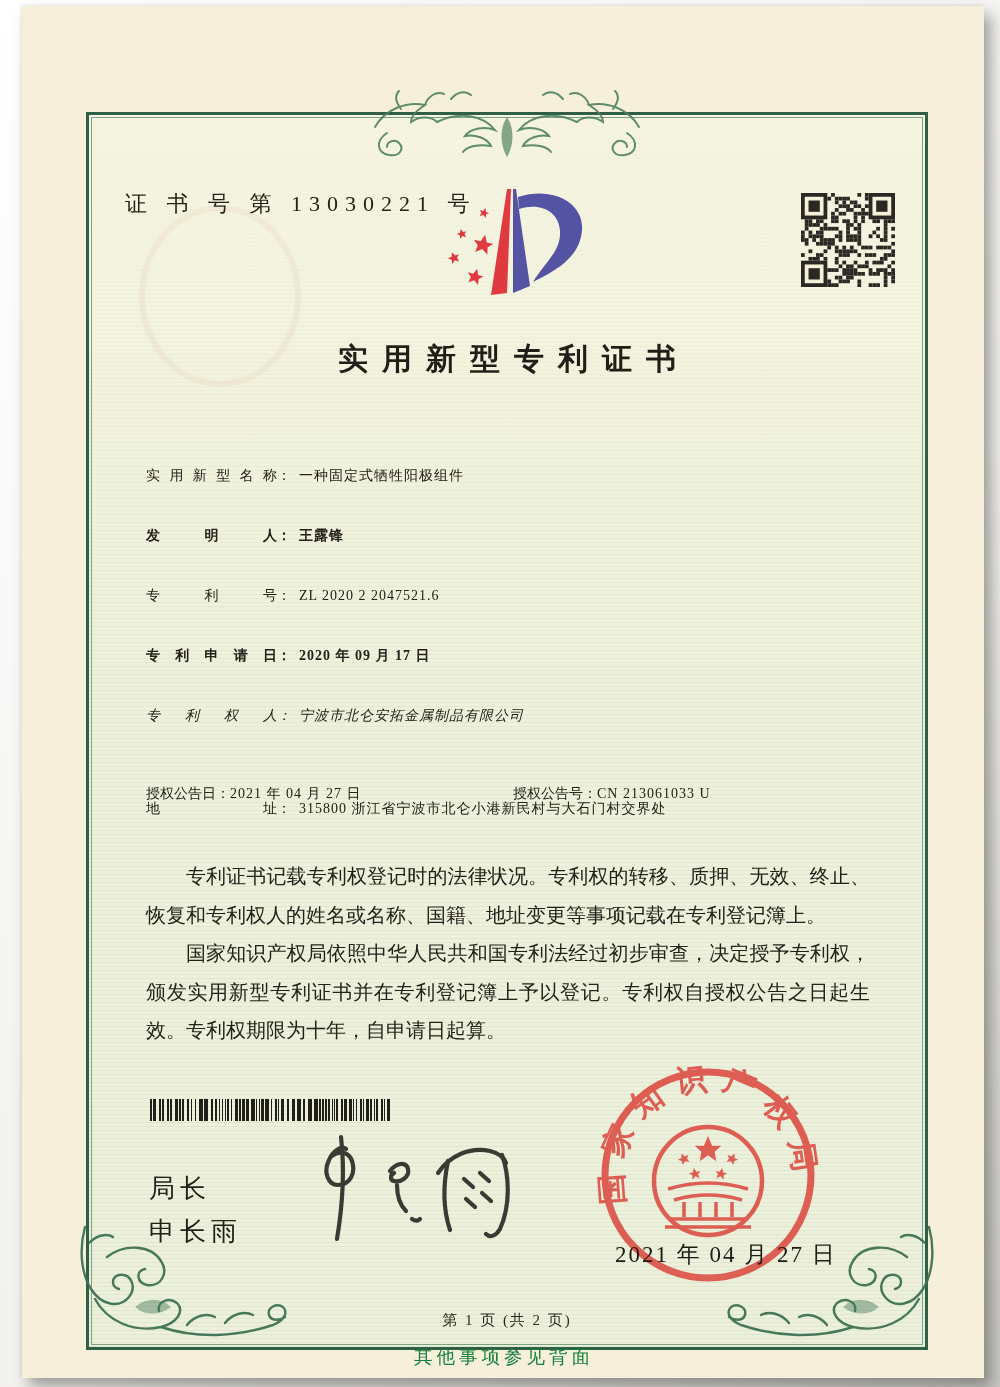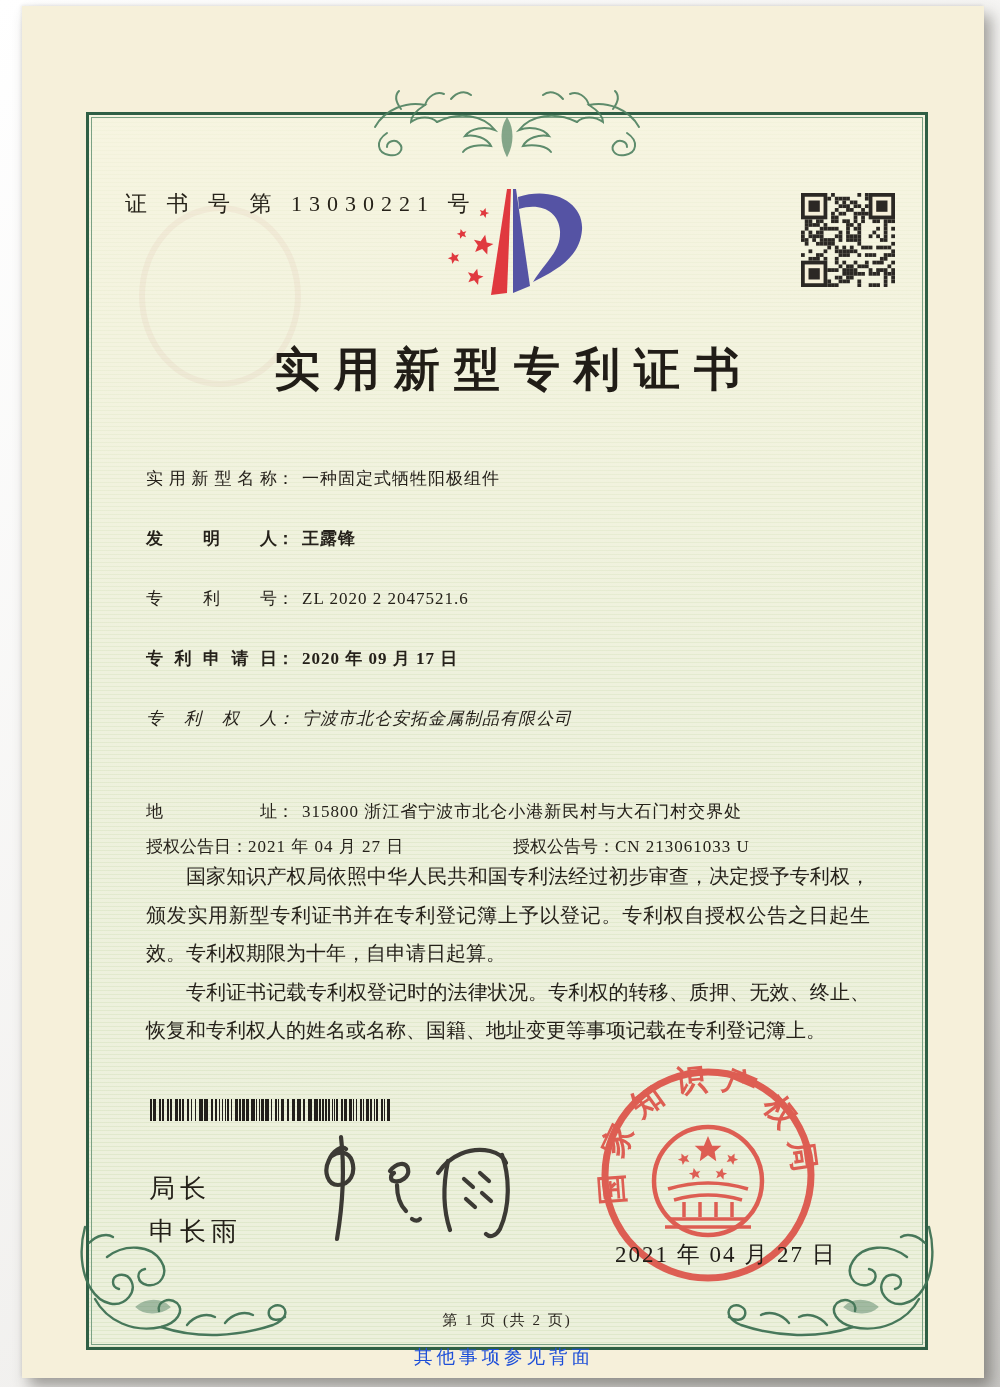--- a/index.html
+++ b/index.html
@@ -23,41 +23,41 @@
   }
   .frame-inner{
     position:absolute;inset:2px;border:1px solid #7aa184;pointer-events:none;
   }
   .abs{position:absolute;}
   .cert-no{
     left:36px;top:74px;font-size:22px;letter-spacing:7px;color:#262219;white-space:nowrap;
   }
   .page-title{
     left:0;top:224px;width:100%;text-align:center;
-    font-size:46px;font-weight:bold;color:#211d17;
+    font-size:30px;font-weight:bold;color:#211d17;
     letter-spacing:14px;text-indent:14px;white-space:nowrap;
   }
-  .frow{left:57px;font-size:17px;color:#25211a;white-space:nowrap;}
+  .frow{left:57px;font-size:14px;color:#25211a;white-space:nowrap;}
   .f-label{
     display:inline-block;width:131px;text-align:justify;text-align-last:justify;
     vertical-align:bottom;
   }
   .f-colon{display:inline-block;margin-right:8px;}
   .f-value{letter-spacing:1px;}
   .paras{
     left:57px;top:742px;width:724px;font-size:20px;line-height:38.5px;
     color:#25211a;text-align:justify;
   }
   .paras p{margin:0;text-indent:2em;}
   .footer-page{
     left:0;top:1196px;width:100%;text-align:center;font-size:15px;color:#2a261f;letter-spacing:2px;
   }
   .back-note{
     position:absolute;left:64px;top:1338px;width:836px;text-align:center;
-    font-size:18.5px;color:#1d4ed8;letter-spacing:4px;
+    font-size:18.5px;color:#15803d;letter-spacing:4px;
   }
   .director{font-size:26px;color:#25211a;letter-spacing:5px;}
   .seal-date{
     left:526px;top:1124px;font-size:23px;color:#1e1b16;letter-spacing:2px;z-index:6;white-space:nowrap;
   }
   svg{display:block;}
   .mirror{transform:scaleX(-1);}
   .watermark{
     left:50px;top:90px;width:150px;height:170px;border:6px solid rgba(200,120,100,.07);
     border-radius:50%;pointer-events:none;
@@ -374,30 +374,30 @@
     <div class="abs frow" style="top:532px;font-weight:bold;">
       <span class="f-label">专利申请日</span><span class="f-colon">：</span><span class="f-value">2020 年 09 月 17 日</span>
     </div>
     <div class="abs frow" style="top:592px;font-style:italic;">
       <span class="f-label">专利权人</span><span class="f-colon">：</span><span class="f-value">宁波市北仑安拓金属制品有限公司</span>
     </div>
     <div class="abs frow" style="top:685px;">
       <span class="f-label">地址</span><span class="f-colon">：</span><span class="f-value">315800 浙江省宁波市北仑小港新民村与大石门村交界处</span>
     </div>
 
-    <div class="abs frow" style="top:720px;">
+    <div class="abs frow" style="top:670px;">
       <span>授权公告日</span><span>：</span><span class="f-value">2021 年 04 月 27 日</span>
       <span class="abs" style="left:367px;top:0;">
         <span>授权公告号</span><span>：</span><span class="f-value">CN 213061033 U</span>
       </span>
     </div>
 
     <div class="abs paras">
+      <p>专利证书记载专利权登记时的法律状况。专利权的转移、质押、无效、终止、恢复和专利权人的姓名或名称、国籍、地址变更等事项记载在专利登记簿上。</p>
       <p>国家知识产权局依照中华人民共和国专利法经过初步审查，决定授予专利权，颁发实用新型专利证书并在专利登记簿上予以登记。专利权自授权公告之日起生效。专利权期限为十年，自申请日起算。</p>
-      <p>专利证书记载专利权登记时的法律状况。专利权的转移、质押、无效、终止、恢复和专利权人的姓名或名称、国籍、地址变更等事项记载在专利登记簿上。</p>
     </div>
 
     <svg class="abs" id="barcode" style="left:59px;top:984px;" width="247" height="22" viewBox="0 0 247 22">
         <g fill="#221f1b">
           <rect x="2" y="0" width="2" height="22"></rect>
           <rect x="5" y="0" width="3" height="22"></rect>
           <rect x="11" y="0" width="2" height="22"></rect>
           <rect x="14" y="0" width="2" height="22"></rect>
           <rect x="19" y="0" width="2" height="22"></rect>
           <rect x="22" y="0" width="2" height="22"></rect>

